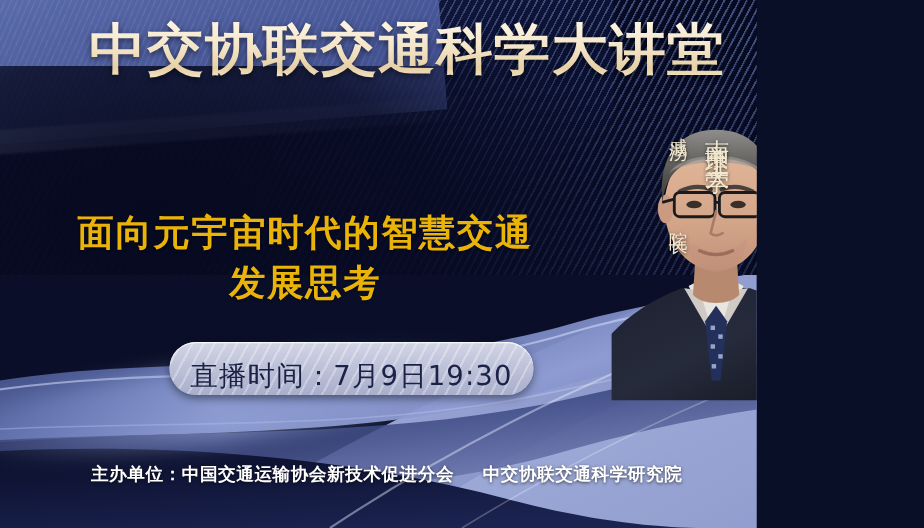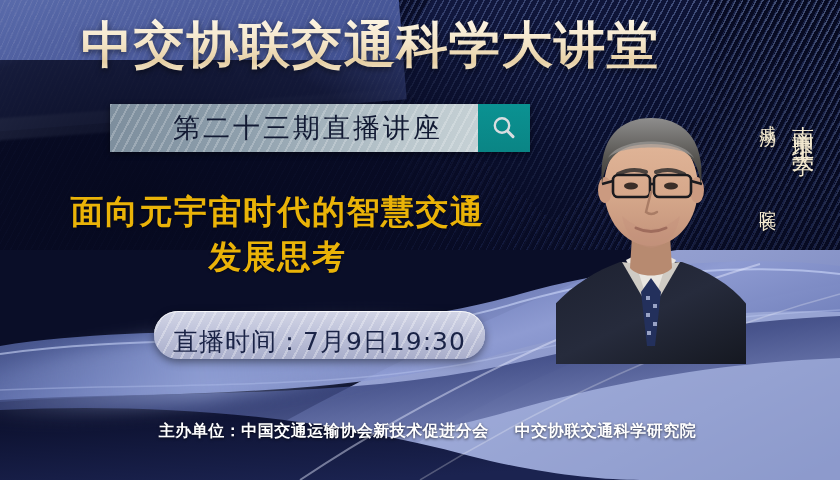--- a/index.html
+++ b/index.html
@@ -2,21 +2,21 @@
 <html><head>
 <meta charset="utf-8">
 <style>
   html,body{margin:0;padding:0;background:#0a0f28;}
   body{
     font-family:"Liberation Sans","DejaVu Sans",sans-serif;
     -webkit-font-smoothing:antialiased;
   }
   .poster{
     position:relative;
-    width:840px;height:480px;
+    width:688px;height:480px;
     overflow:hidden;
     background:#080d24;
   }
 
   
   .bg-base{
     position:absolute;inset:0;
     background:
       radial-gradient(120% 90% at 18% 30%, #0d1238 0%, #080c26 45%, #05081c 100%);
   }
@@ -342,31 +342,20 @@
 
         <path d="M80,132 q15,7 30,0" stroke="#8c5a4c" stroke-width="3" fill="none" stroke-linecap="round"></path>
 
         <path d="M66,120 q29,26 58,0 q-6,30 -29,32 q-23,-2 -29,-32 Z" fill="#c4907a" opacity=".35"></path>
       </g>
     </svg>
   </div>
 
   <div class="main-title">中交协联交通科学大讲堂</div>
 
-  <div class="episode-bar">
-    <div class="fill">
-      <span class="episode-text">第二十三期直播讲座</span>
-    </div>
-    <div class="search-box">
-      <svg width="26" height="26" viewBox="0 0 26 26" aria-hidden="true">
-        <circle cx="11" cy="10.5" r="7.2" fill="none" stroke="#d9dde0" stroke-width="2.4"></circle>
-        <line x1="16.4" y1="16" x2="22" y2="21.6" stroke="#d9dde0" stroke-width="3" stroke-linecap="round"></line>
-      </svg>
-    </div>
-  </div>
 
   <div class="topic">
     <span>面向元宇宙时代的智慧交通</span>
     <span class="l2">发展思考</span>
   </div>
 
   <div class="time-badge">
     <span class="time-text">直播时间：7月9日19:30</span>
   </div>
 

